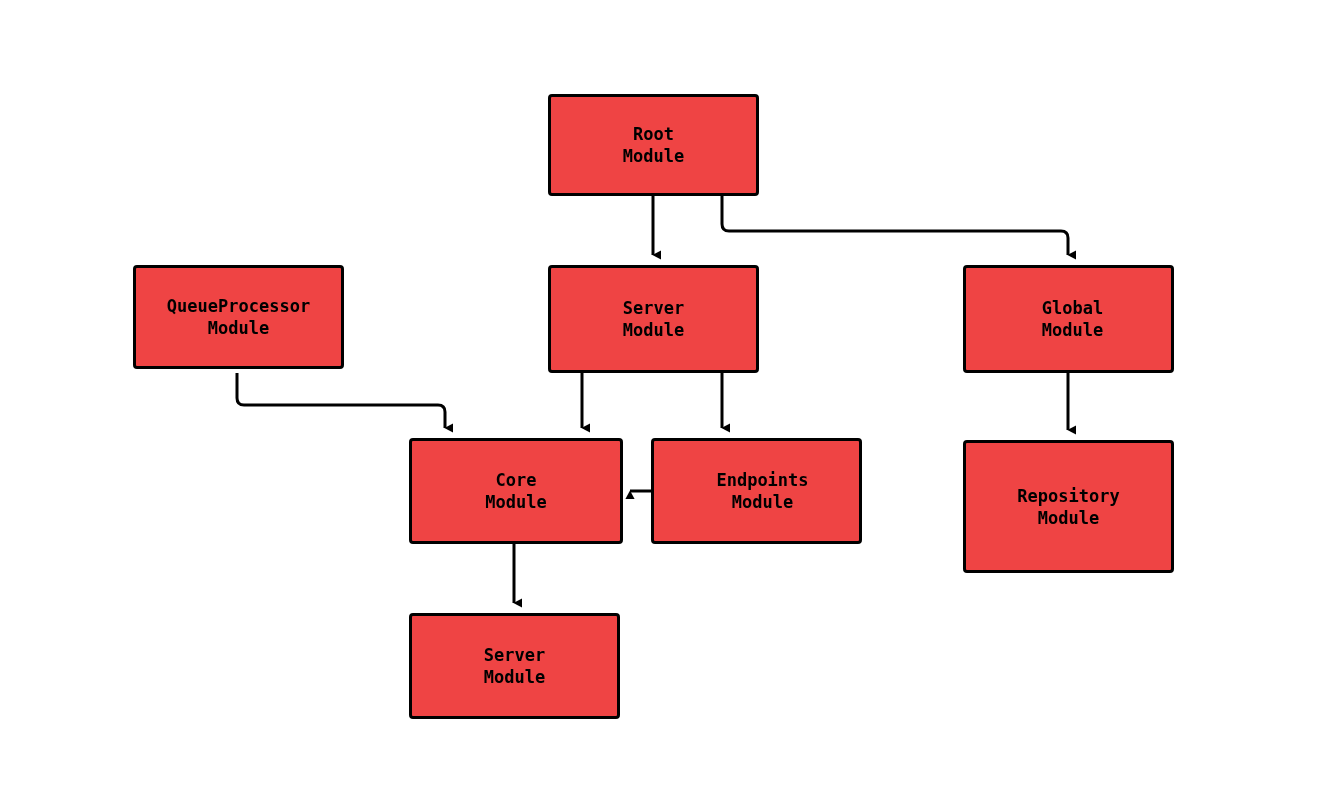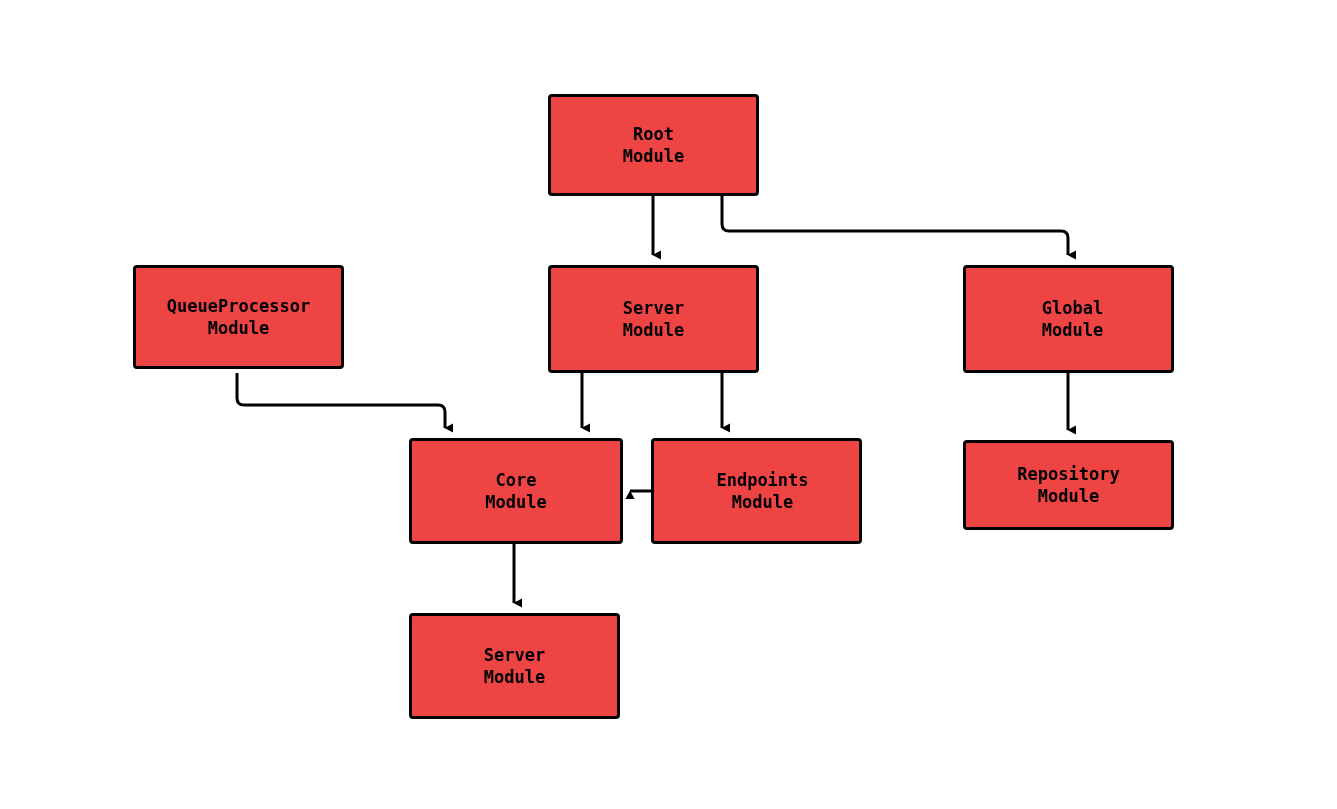--- a/index.html
+++ b/index.html
@@ -98,21 +98,21 @@
   <div class="node" style="left: 409px; top: 438px; width: 214px; height: 106px; border-color: rgb(0, 0, 0);">
     <div class="node-label">Core</div>
     <div class="node-label">Module</div>
   </div>
 
   <div class="node" style="left: 651px; top: 438px; width: 211px; height: 106px; border-color: rgb(0, 0, 0); padding-left: 12px;">
     <div class="node-label">Endpoints</div>
     <div class="node-label">Module</div>
   </div>
 
-  <div class="node" style="left: 963px; top: 440px; width: 211px; height: 90px; border-color: rgb(0, 0, 0);">
+  <div class="node" style="left: 963px; top: 440px; width: 211px; height: 133px; border-color: rgb(0, 0, 0);">
     <div class="node-label">Repository</div>
     <div class="node-label">Module</div>
   </div>
 
   <div class="node" style="left: 409px; top: 613px; width: 211px; height: 106px; border-color: rgb(0, 0, 0);">
     <div class="node-label">Server</div>
     <div class="node-label">Module</div>
   </div>
 
 </div>

